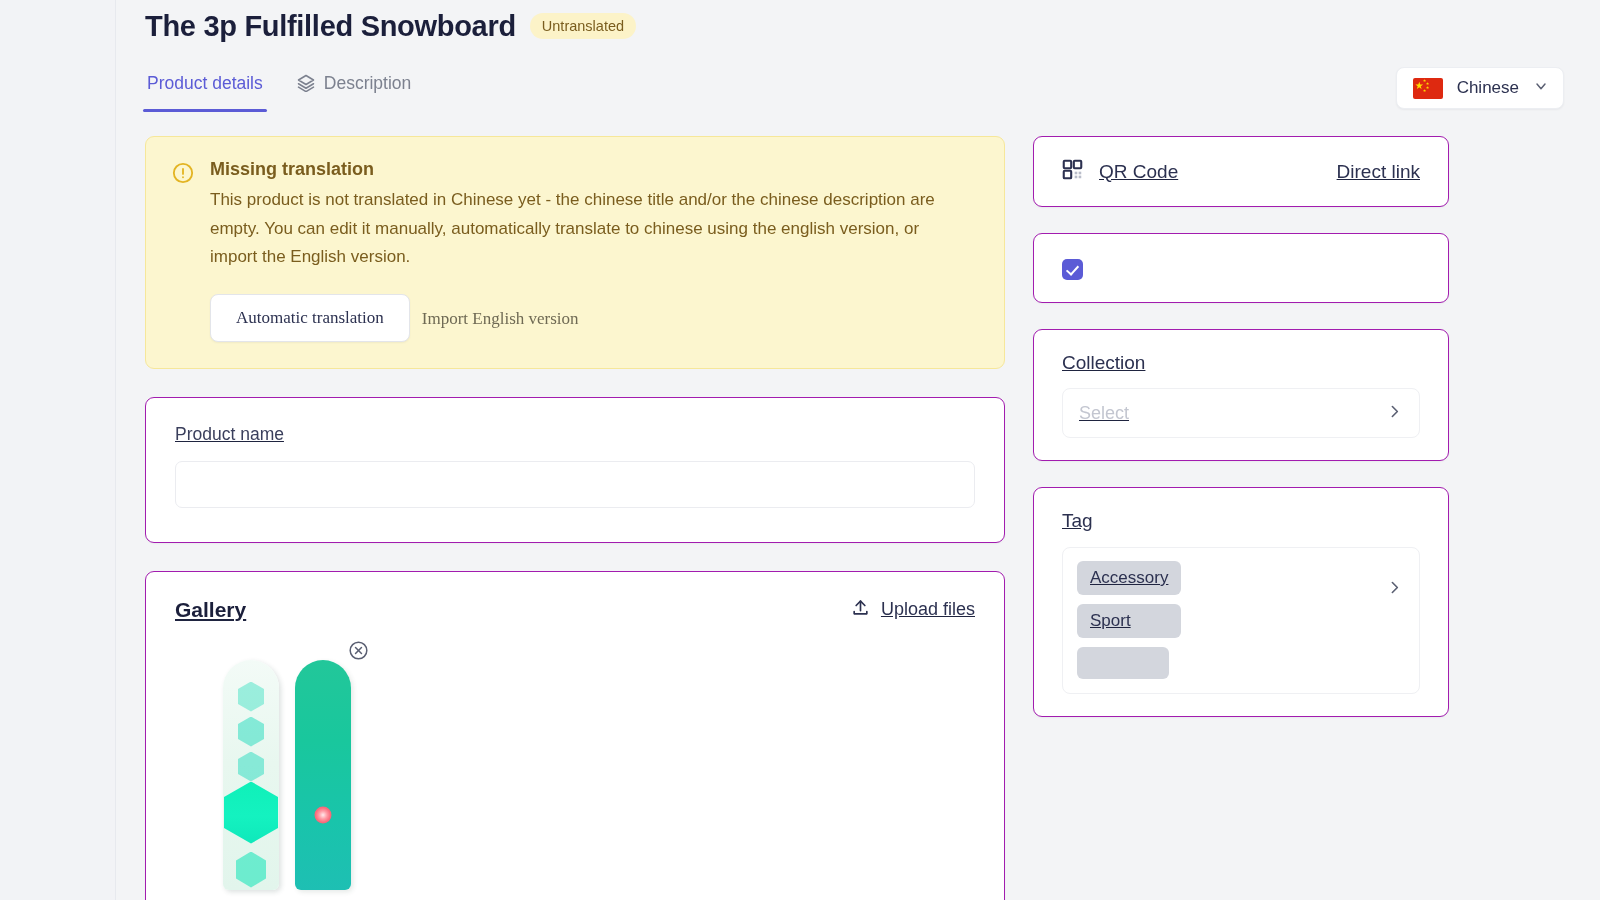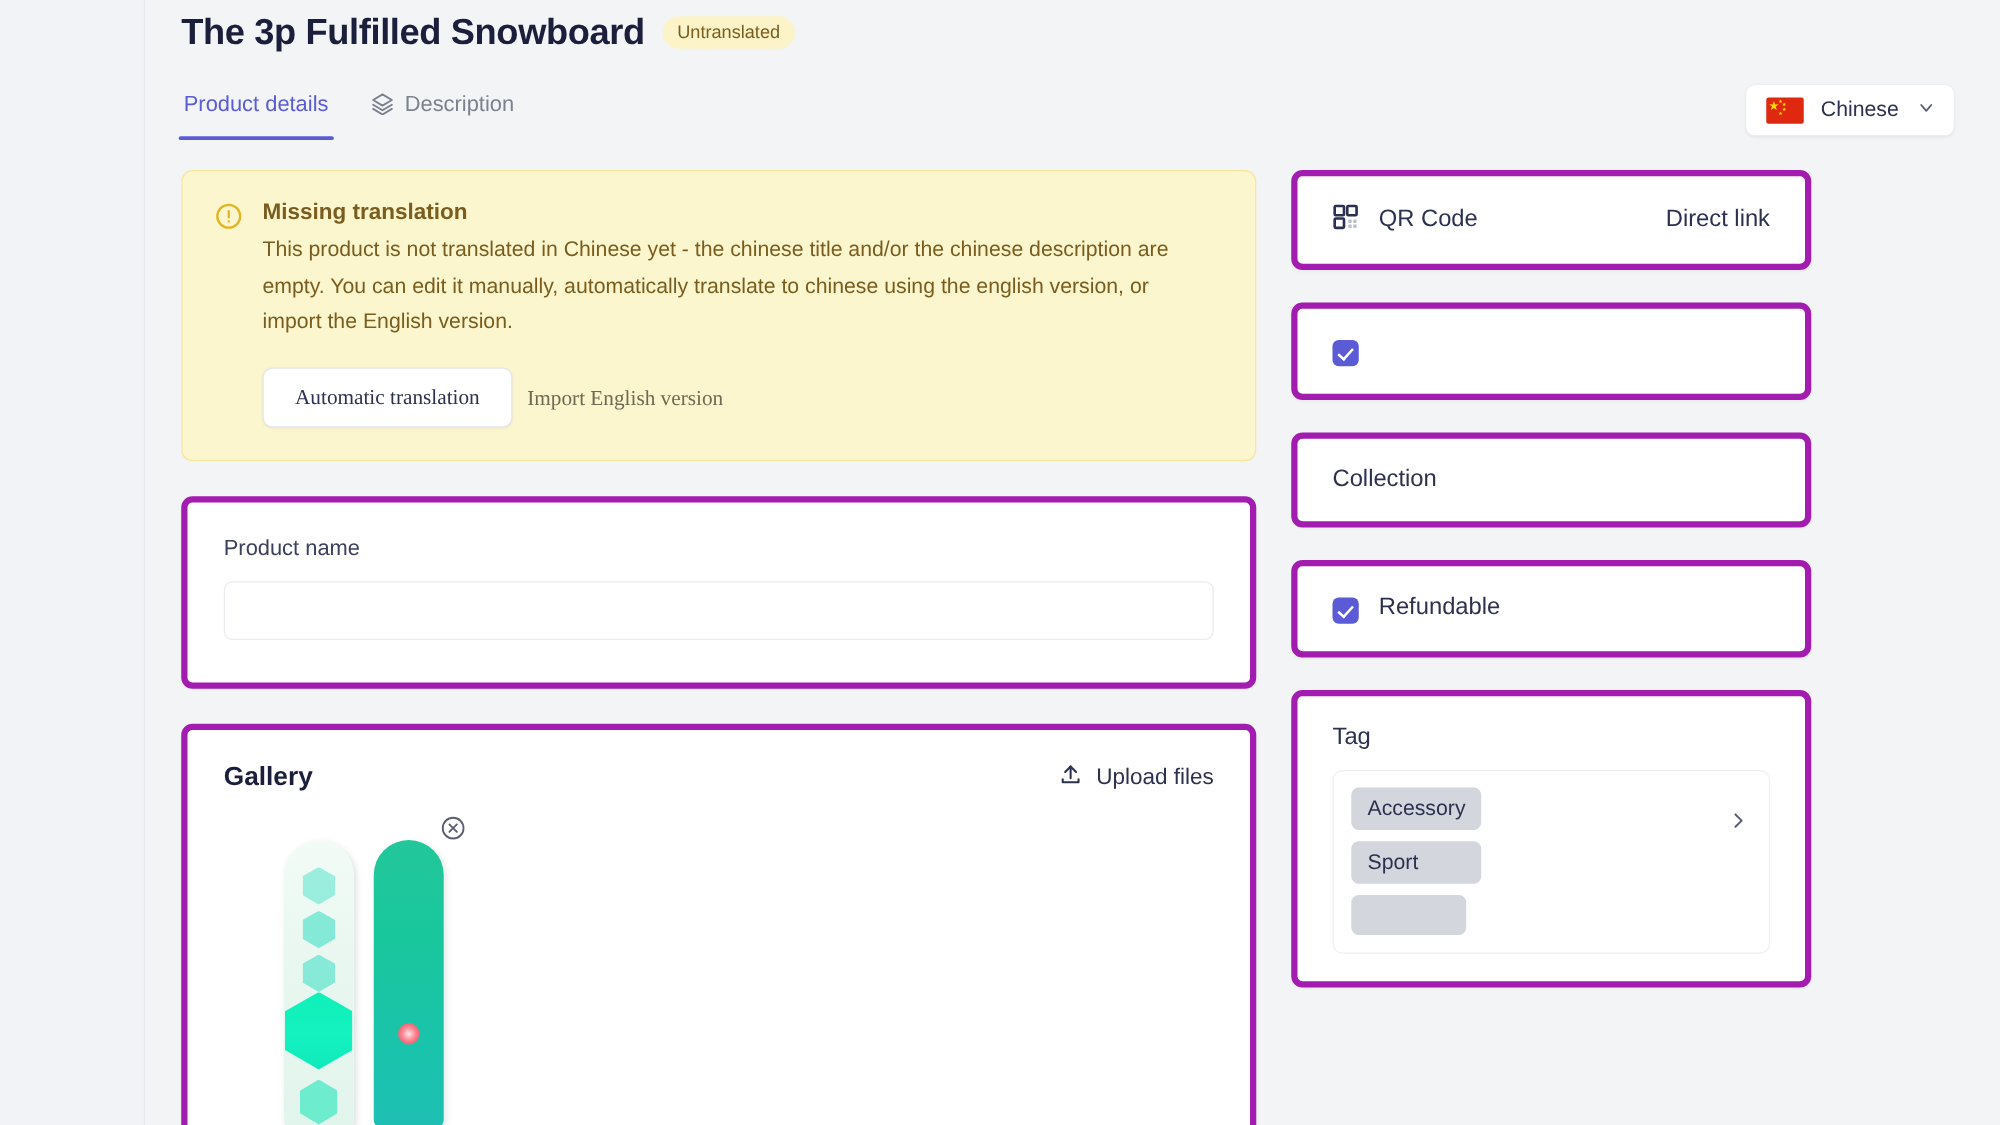--- a/index.html
+++ b/index.html
@@ -168,22 +168,23 @@
     margin-top: 24px;
     align-items: flex-start;
   }
 
   .col-main { width: 860px; flex: 0 0 860px; }
   .col-side { width: 416px; flex: 0 0 416px; }
 
   .card {
     background: #fff;
     border-radius: 9px;
-    border: 5px solid #a21caf;
+    border: 1px solid #a21caf;
     box-shadow: 0 1px 2px rgba(17,22,48,.04);
+    text-decoration: underline;
   }
 
   
   .alert {
     background: #fcf6cf;
     border: 1px solid #f6e79a;
     border-radius: 9px;
     padding: 22px 26px 26px 26px;
     display: flex;
     gap: 16px;
@@ -628,28 +629,30 @@
         </div>
 
         <div class="card side-card">
           <div class="check-row">
             <span class="checkbox"></span>
           </div>
         </div>
 
         <div class="card side-card">
           <div class="sec-label">Collection</div>
-        </div>
-
-        <div class="card side-card">
-          <div class="check-row">
-            <span class="checkbox"></span>
-            <div class="check-title">Refundable</div>
-          </div>
-        </div>
+          <div class="select-box">
+            <span class="select-placeholder">Select</span>
+            <span>
+              <svg width="17" height="17" viewBox="0 0 24 24" fill="none" stroke="#5a5f72" stroke-width="2.3" stroke-linecap="round" stroke-linejoin="round">
+                <polyline points="9 5 16 12 9 19"></polyline>
+              </svg>
+            </span>
+          </div>
+        </div>
+
 
         <div class="card side-card">
           <div class="sec-label">Tag</div>
           <div class="tag-box">
             <div class="chips">
               <span class="chip">Accessory</span>
               <span class="chip">Sport</span>
               <span class="chip ghost"></span>
             </div>
             <span class="chev">

